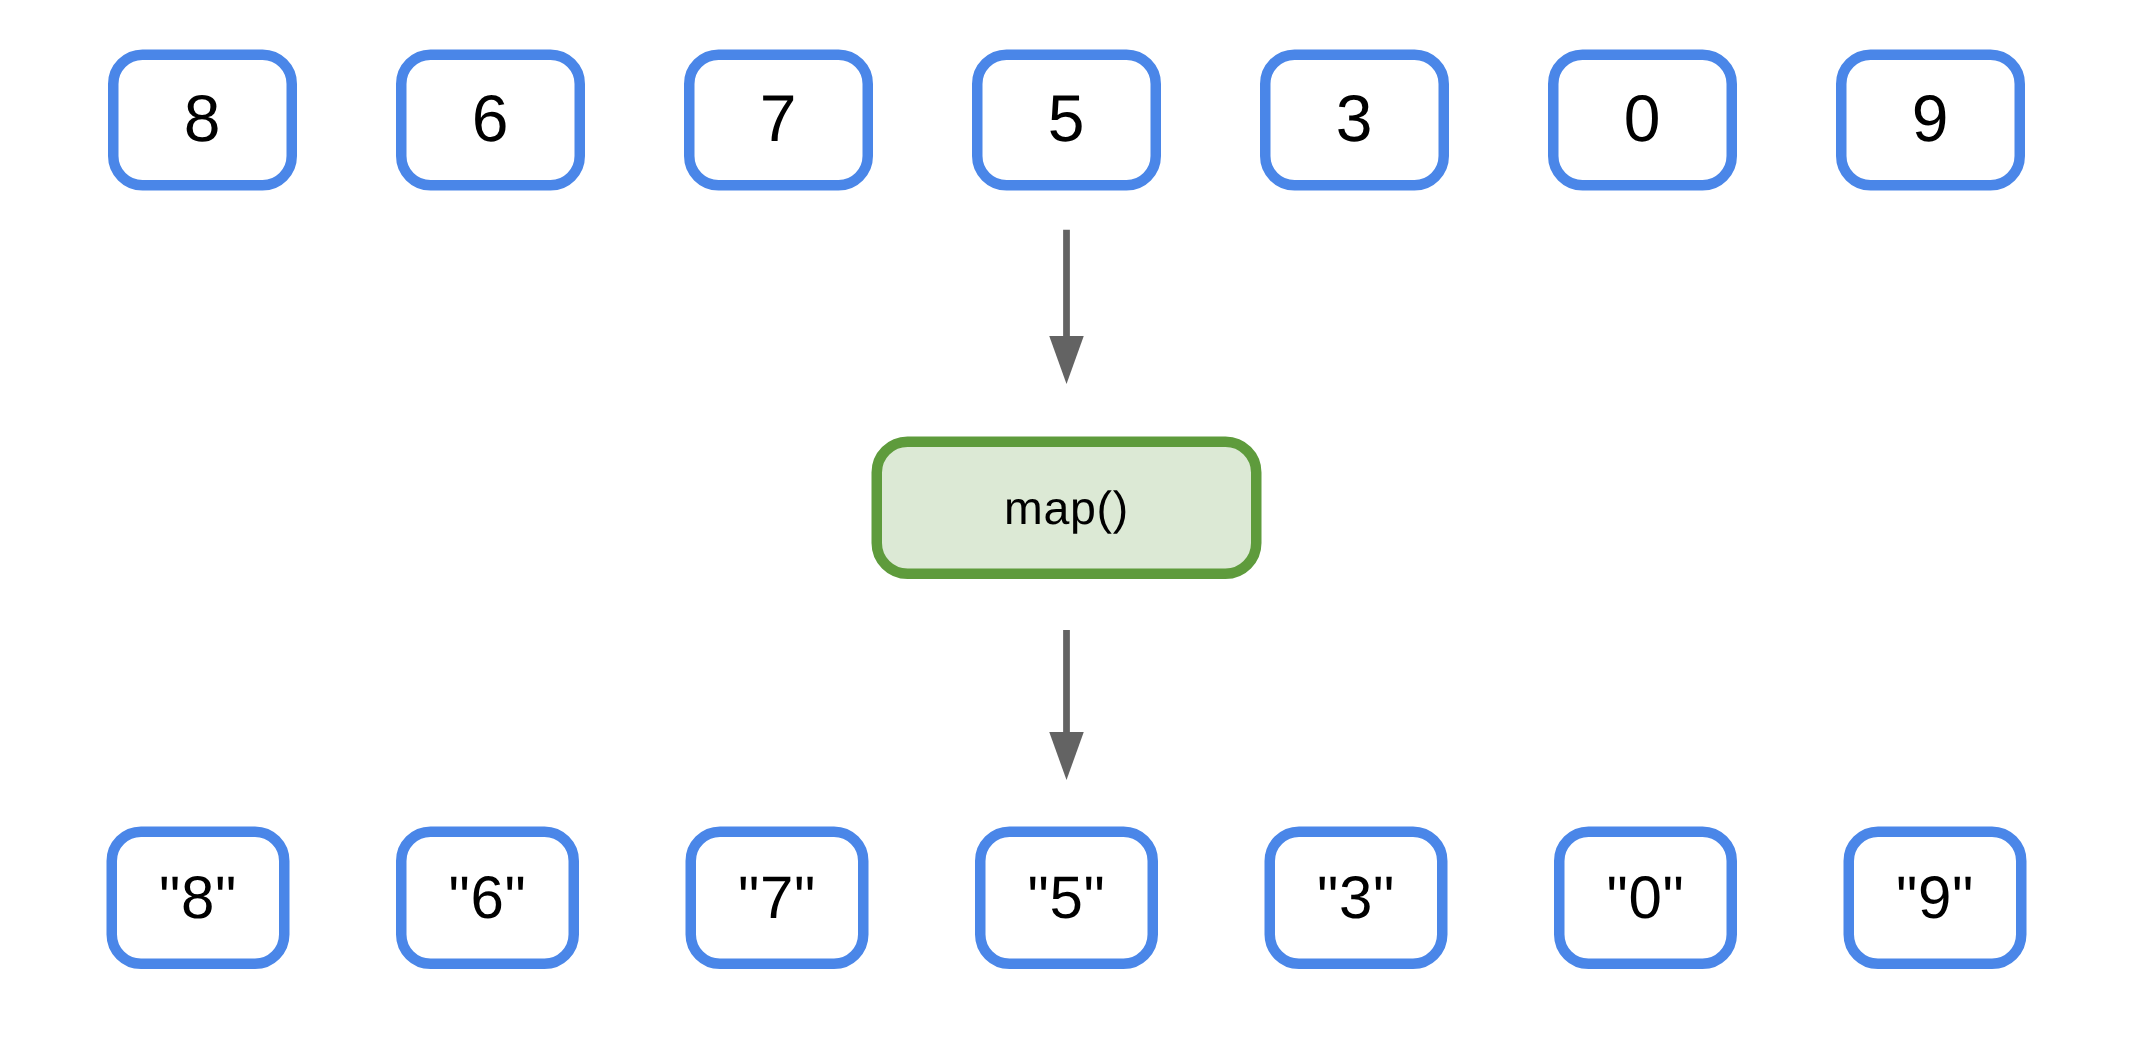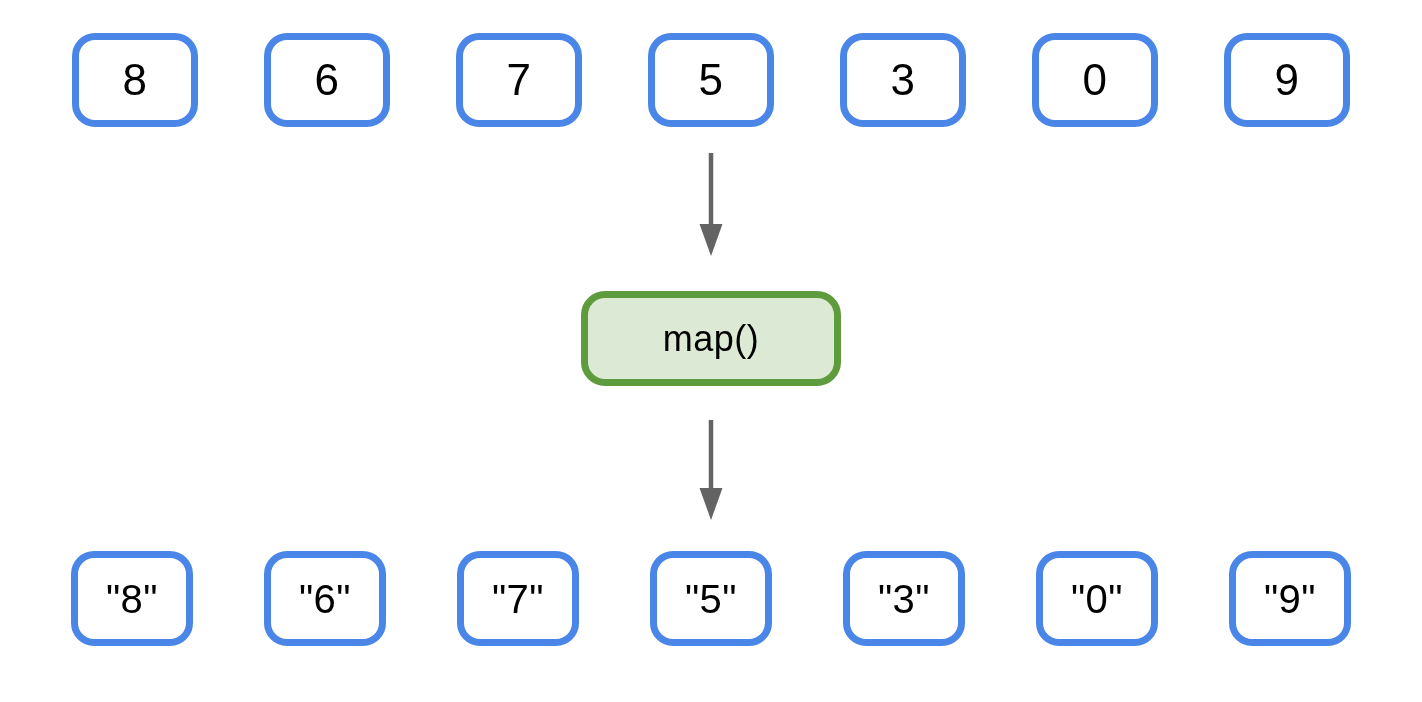--- a/index.html
+++ b/index.html
@@ -70,21 +70,21 @@
     box-sizing: border-box;
     margin-top: 35px;
     width: 260px;
     height: 95px;
     border: 7px solid #5E9B3C;
     border-radius: 24px;
     background: #DCE9D5;
     display: flex;
     align-items: center;
     justify-content: center;
-    font-size: 36px;
+    font-size: 31px;
   }
 </style>
 </head>
 <body>
 
 <div class="canvas">
 
   <div class="row top">
     <div class="cell">
         <span>8</span>

